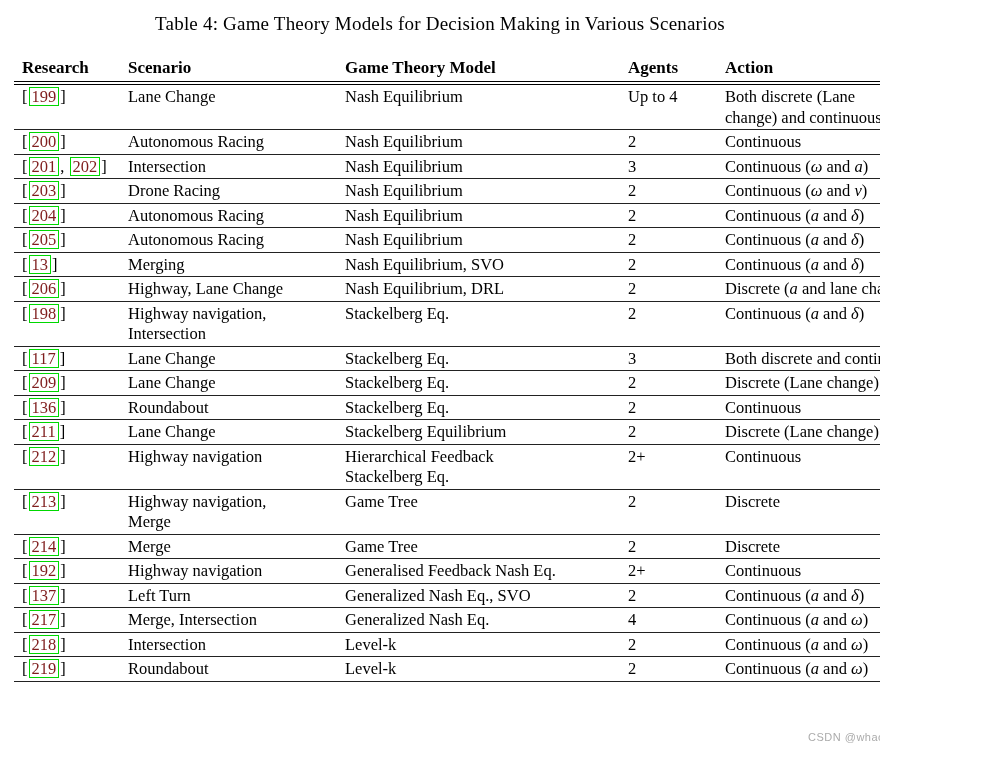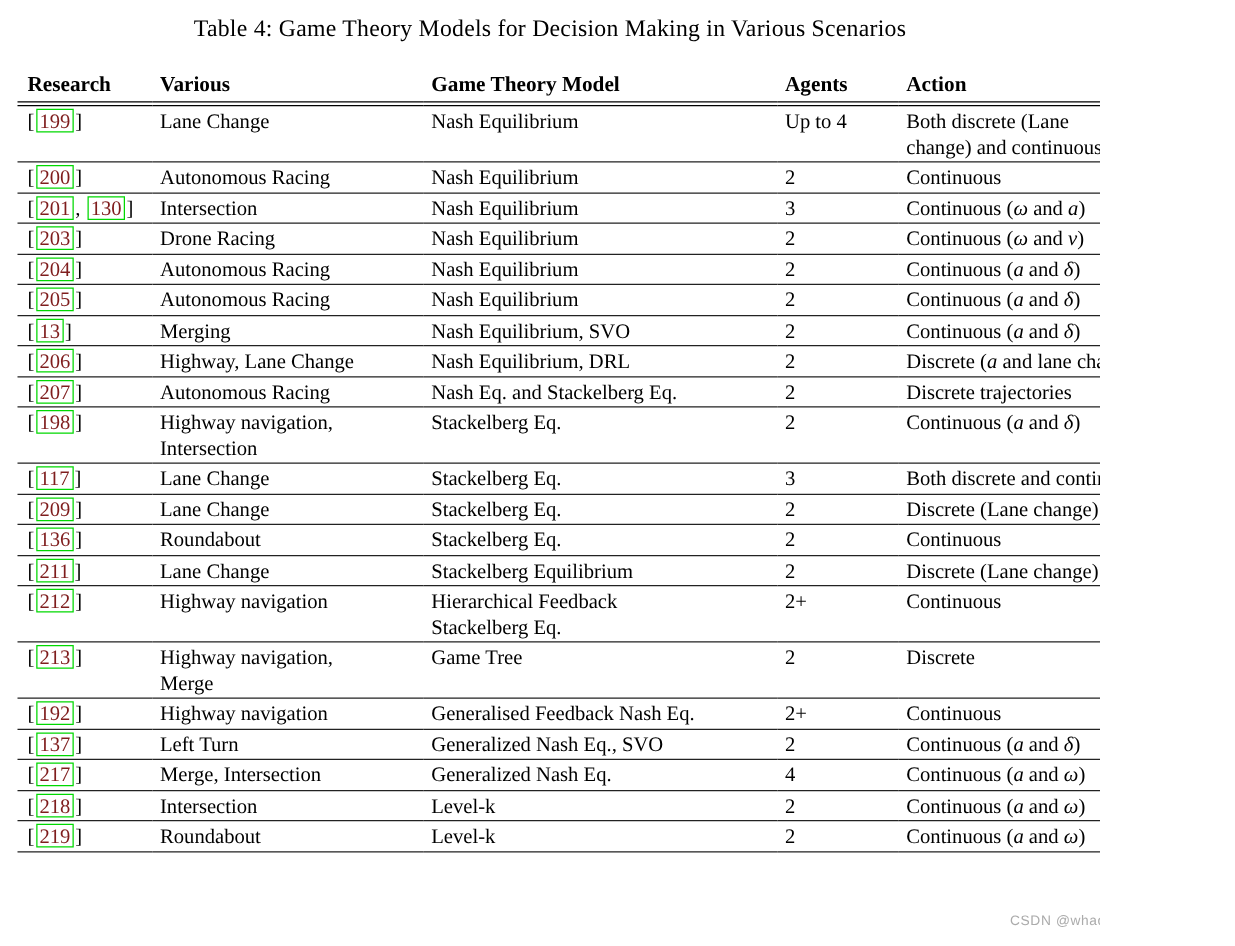--- a/index.html
+++ b/index.html
@@ -81,21 +81,21 @@
     <colgroup>
       <col style="width:108px">
       <col style="width:217px">
       <col style="width:283px">
       <col style="width:97px">
       <col style="width:261px">
     </colgroup>
     <thead>
       <tr>
         <th>Research</th>
-        <th>Various</th>
+        <th>Scenario</th>
         <th>Game Theory Model</th>
         <th>Agents</th>
         <th>Action</th>
       </tr>
     </thead>
     <tbody>
   <tr>
     <td><span class="bracket">[</span><span class="cite">199</span><span class="bracket">]</span></td>
     <td>Lane Change</td>
     <td>Nash Equilibrium</td>
@@ -106,21 +106,21 @@
 
   <tr>
     <td><span class="bracket">[</span><span class="cite">200</span><span class="bracket">]</span></td>
     <td>Autonomous Racing</td>
     <td>Nash Equilibrium</td>
     <td>2</td>
     <td>Continuous</td>
   </tr>
 
   <tr>
-    <td><span class="bracket">[</span><span class="cite">201</span>, <span class="cite">130</span><span class="bracket">]</span></td>
+    <td><span class="bracket">[</span><span class="cite">201</span>, <span class="cite">202</span><span class="bracket">]</span></td>
     <td>Intersection</td>
     <td>Nash Equilibrium</td>
     <td>3</td>
     <td>Continuous (<i>ω</i> and <i>a</i>)</td>
   </tr>
 
   <tr>
     <td><span class="bracket">[</span><span class="cite">203</span><span class="bracket">]</span></td>
     <td>Drone Racing</td>
     <td>Nash Equilibrium</td>
@@ -153,27 +153,20 @@
   </tr>
 
   <tr>
     <td><span class="bracket">[</span><span class="cite">206</span><span class="bracket">]</span></td>
     <td>Highway, Lane Change</td>
     <td>Nash Equilibrium, DRL</td>
     <td>2</td>
     <td>Discrete (<i>a</i> and lane change)</td>
   </tr>
 
-  <tr>
-    <td><span class="bracket">[</span><span class="cite">207</span><span class="bracket">]</span></td>
-    <td>Autonomous Racing</td>
-    <td>Nash Eq. and Stackelberg Eq.</td>
-    <td>2</td>
-    <td>Discrete trajectories</td>
-  </tr>
 
   <tr>
     <td><span class="bracket">[</span><span class="cite">198</span><span class="bracket">]</span></td>
     <td>Highway navigation,
 Intersection</td>
     <td>Stackelberg Eq.</td>
     <td>2</td>
     <td>Continuous (<i>a</i> and <i>δ</i>)</td>
   </tr>
 
@@ -221,20 +214,27 @@
 
   <tr>
     <td><span class="bracket">[</span><span class="cite">213</span><span class="bracket">]</span></td>
     <td>Highway navigation,
 Merge</td>
     <td>Game Tree</td>
     <td>2</td>
     <td>Discrete</td>
   </tr>
 
+  <tr>
+    <td><span class="bracket">[</span><span class="cite">214</span><span class="bracket">]</span></td>
+    <td>Merge</td>
+    <td>Game Tree</td>
+    <td>2</td>
+    <td>Discrete</td>
+  </tr>
 
   <tr>
     <td><span class="bracket">[</span><span class="cite">192</span><span class="bracket">]</span></td>
     <td>Highway navigation</td>
     <td>Generalised Feedback Nash Eq.</td>
     <td>2+</td>
     <td>Continuous</td>
   </tr>
 
   <tr>

